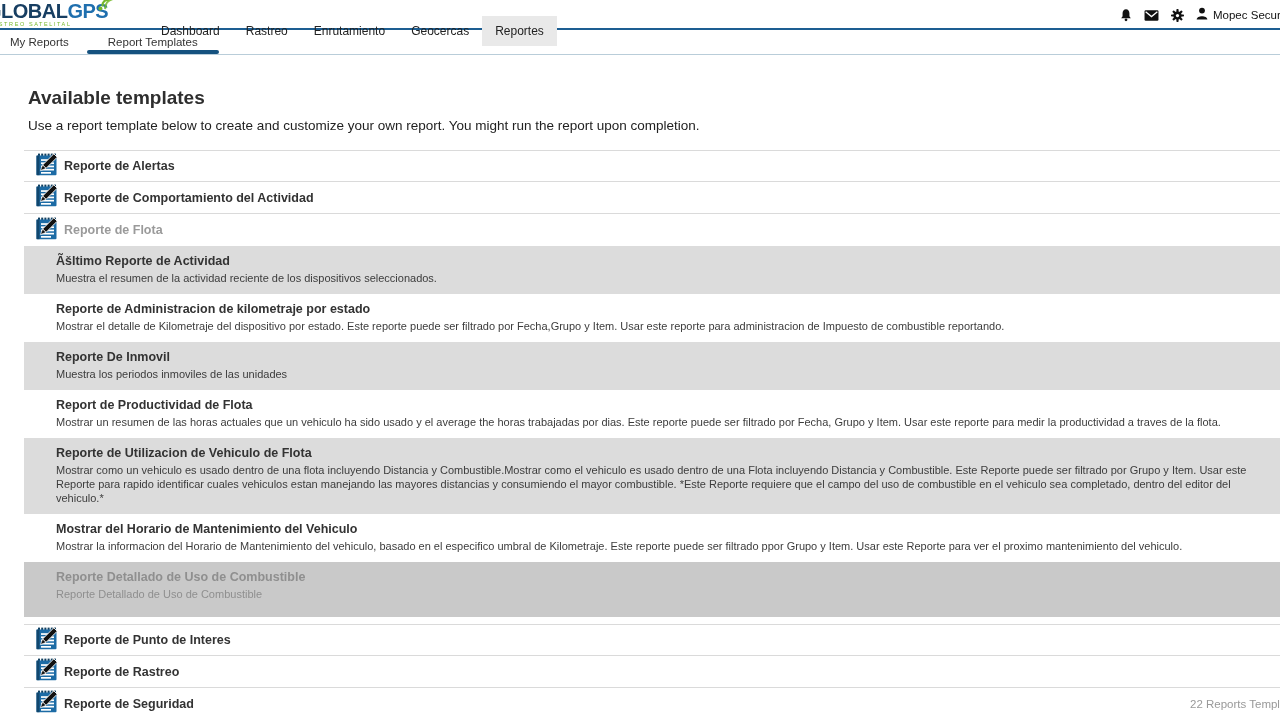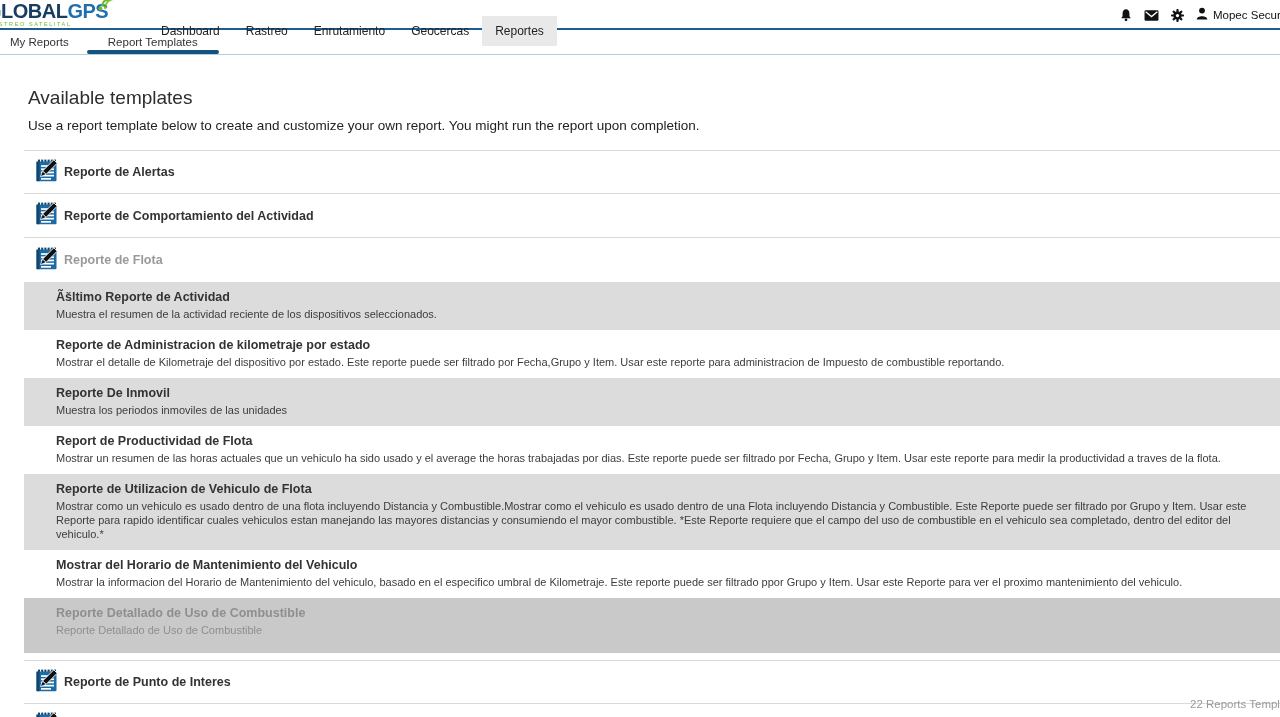--- a/index.html
+++ b/index.html
@@ -30,26 +30,26 @@
   .subtabs { height:25px; display:flex; align-items:stretch;
     border-bottom:1px solid #b9cdd9; background:#fff; }
   .subtab { display:flex; align-items:center; padding:0 8px; margin-left:2px;
     font-size:11.5px; color:#333; position:relative; cursor:pointer; white-space:nowrap; }
   .subtab.active { padding:0 21px; margin-left:10px; }
   .subtab.active::after { content:""; position:absolute; left:0; right:0; bottom:0;
     height:4px; background:#15527f; border-radius:2px; }
 
   
   .page-header { margin:32px 28px 0 28px; }
-  .page-title { font-size:19px; font-weight:400; color:#2e2e2e; }
+  .page-title { font-size:19px; font-weight:700; color:#2e2e2e; }
   .page-subtitle { font-size:13.5px; color:#222; margin-top:9px; }
 
   
   .list { margin:17px 0 0 24px; }
-  .tpl-row { display:flex; align-items:center; height:44px; padding-left:11px;
+  .tpl-row { display:flex; align-items:center; height:32px; padding-left:11px;
     border-bottom:1px solid #dadada; cursor:pointer; background:#fff; }
   .tpl-group-top .tpl-row:first-of-type,
   .tpl-group-bottom .tpl-row:first-of-type { border-top:1px solid #dadada; }
   .tpl-label { font-size:12.5px; font-weight:bold; color:#333; margin-left:6px; }
   .tpl-row.muted { border-bottom:none; }
   .tpl-row.muted .tpl-label { color:#9a9a9a; }
 
   .child-row { padding:8px 24px 9px 32px; background:#fff; cursor:pointer; }
   .child-row.shaded { background:#dcdcdc; }
   .child-row.disabled { background:#c9c9c9; cursor:default; }

